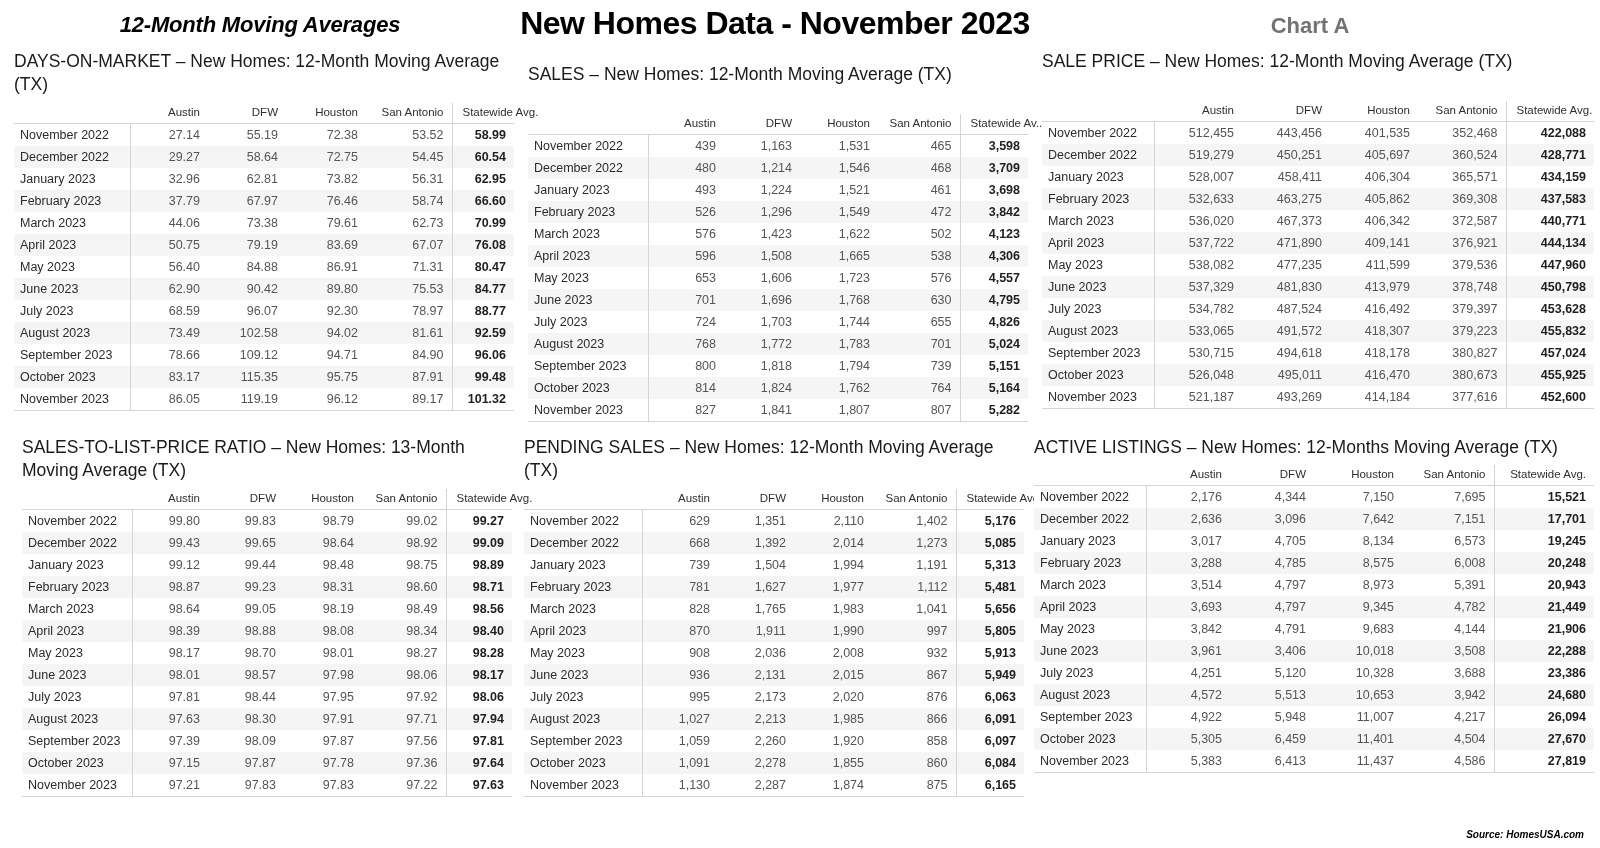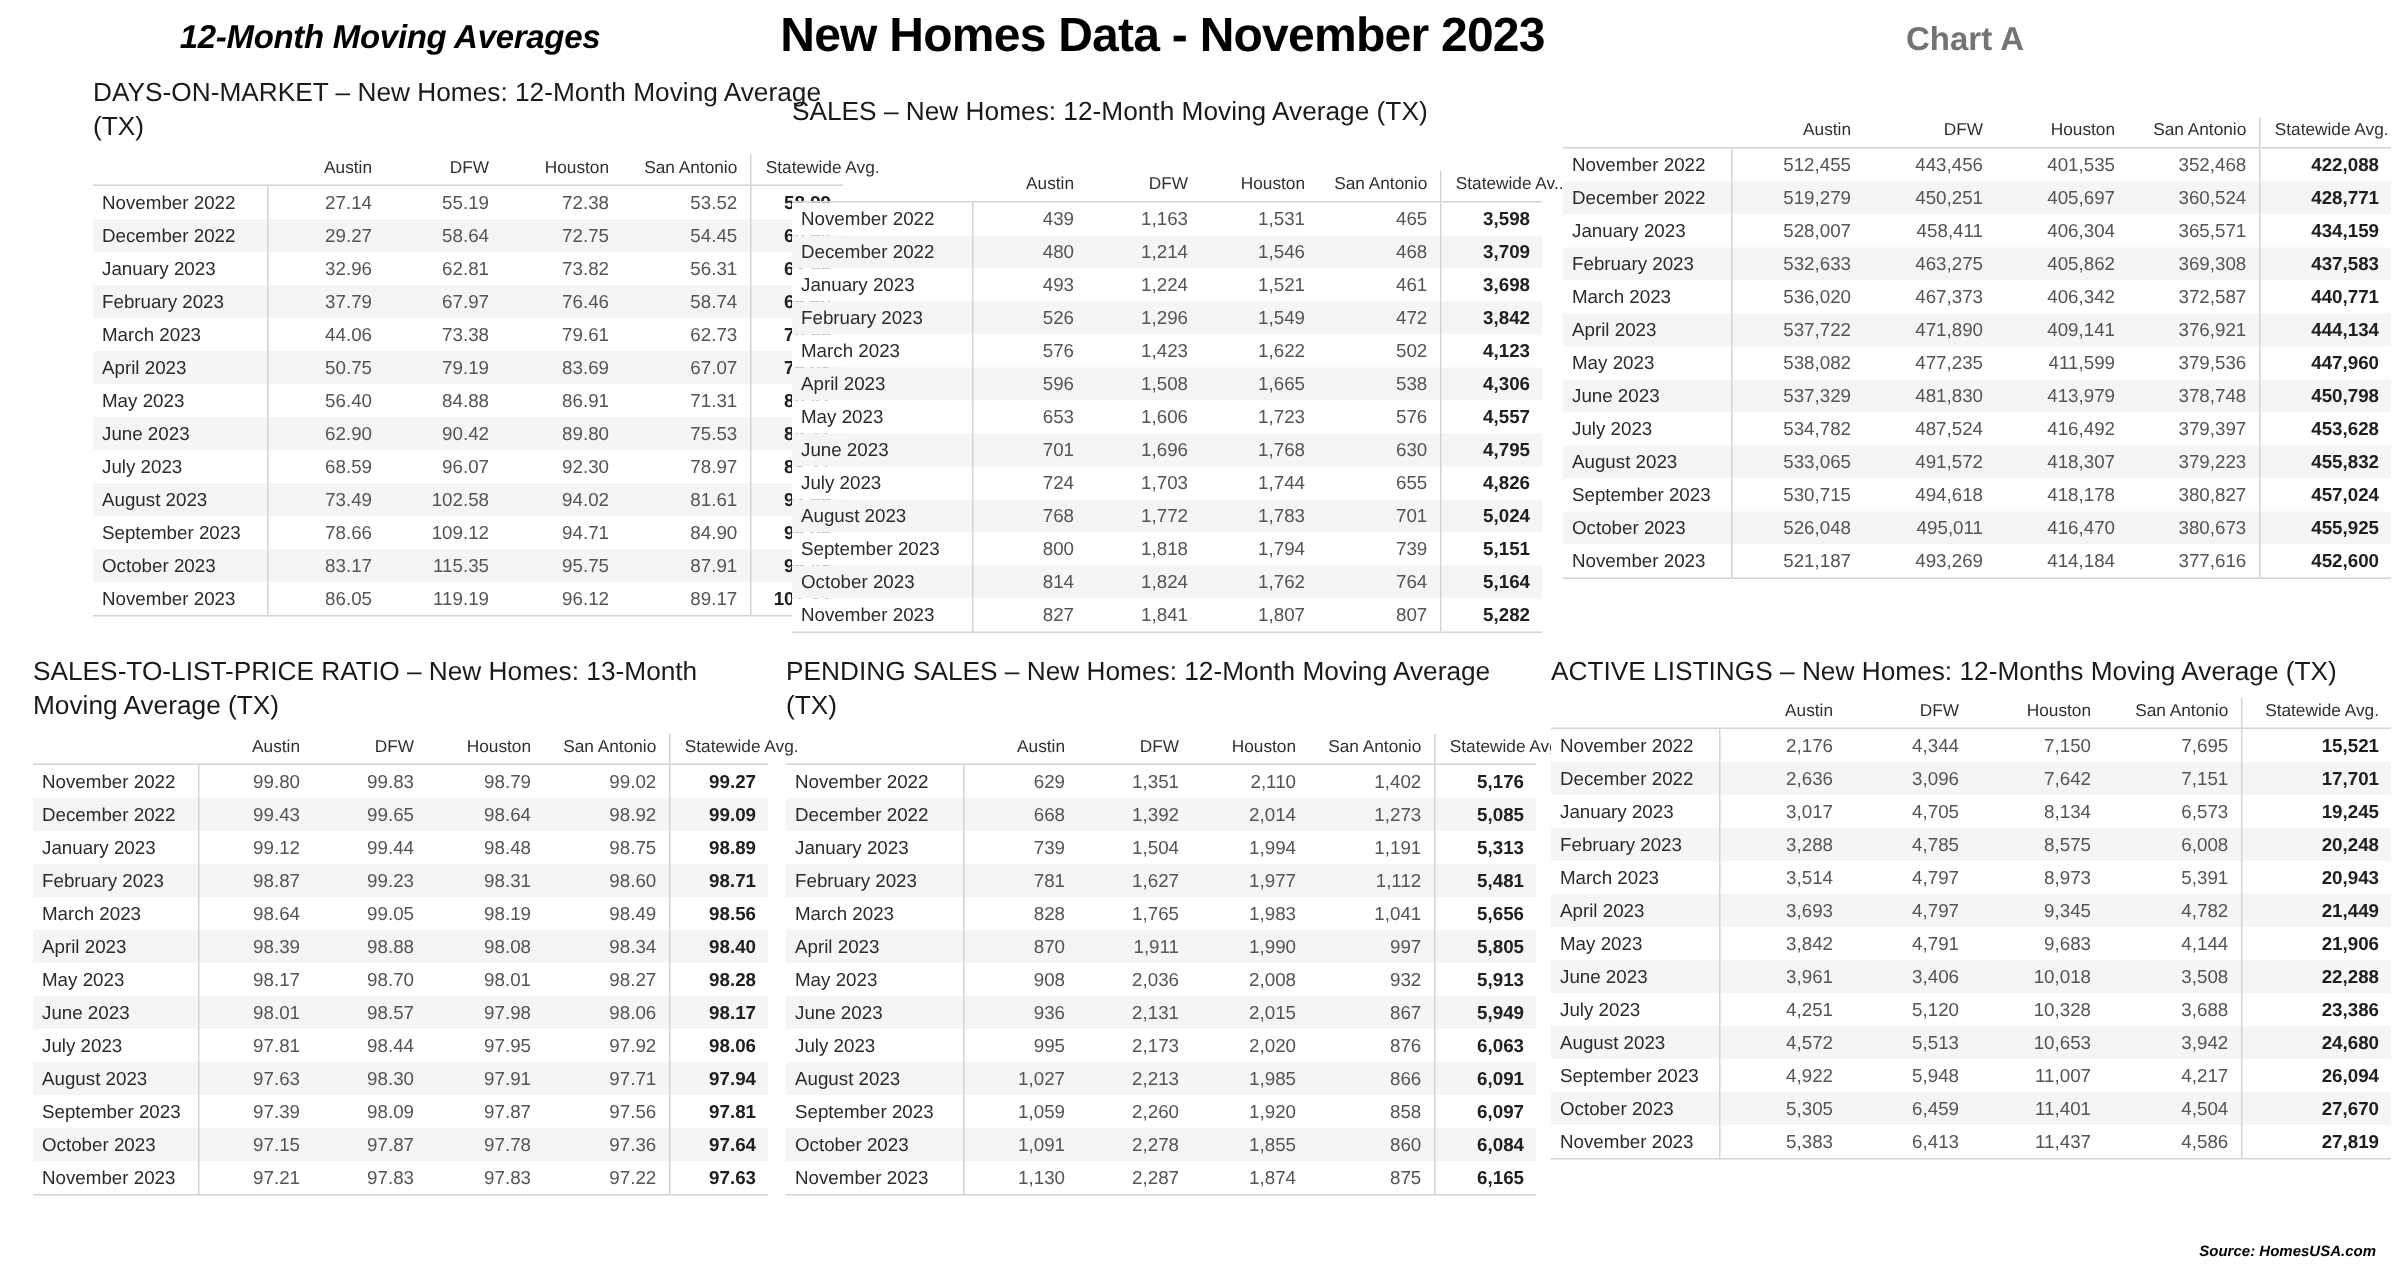--- a/index.html
+++ b/index.html
@@ -104,21 +104,21 @@
 </style>
 </head>
 <body>
 
 <div class="page">
 
   <div class="hdr-left">12-Month Moving Averages</div>
   <div class="hdr-center">New Homes Data - November 2023</div>
   <div class="hdr-right">Chart A</div>
 
-  <div class="panel" style="left:14px; top:50px; width:500px;margin-left:48px;">
+  <div class="panel" style="left:14px; top:50px; width:500px;">
     <div class="panel-title">DAYS-ON-MARKET – New Homes:  12-Month Moving Average (TX)</div>
     <table class="dt" style="width:500px; margin-top:6px;">
       <colgroup>
           <col style="width:116px">
           <col style="width:78px">
           <col style="width:78px">
           <col style="width:80px">
           <col style="width:86px">
           <col style="width:62px">
         </colgroup>
@@ -365,20 +365,21 @@
             <td>1,841</td>
             <td>1,807</td>
             <td>807</td>
             <td class="c-state">5,282</td>
           </tr>
         </tbody>
     </table>
   </div>
 
   <div class="panel" style="left:1042px; top:50px; width:552px;">
+    <div class="panel-title">SALE PRICE – New Homes: 12-Month Moving Average (TX)</div>
     <table class="dt" style="width:552px; margin-top:28px;">
       <colgroup>
           <col style="width:112px">
           <col style="width:88px">
           <col style="width:88px">
           <col style="width:88px">
           <col style="width:88px">
           <col style="width:88px">
         </colgroup>
       <thead>

